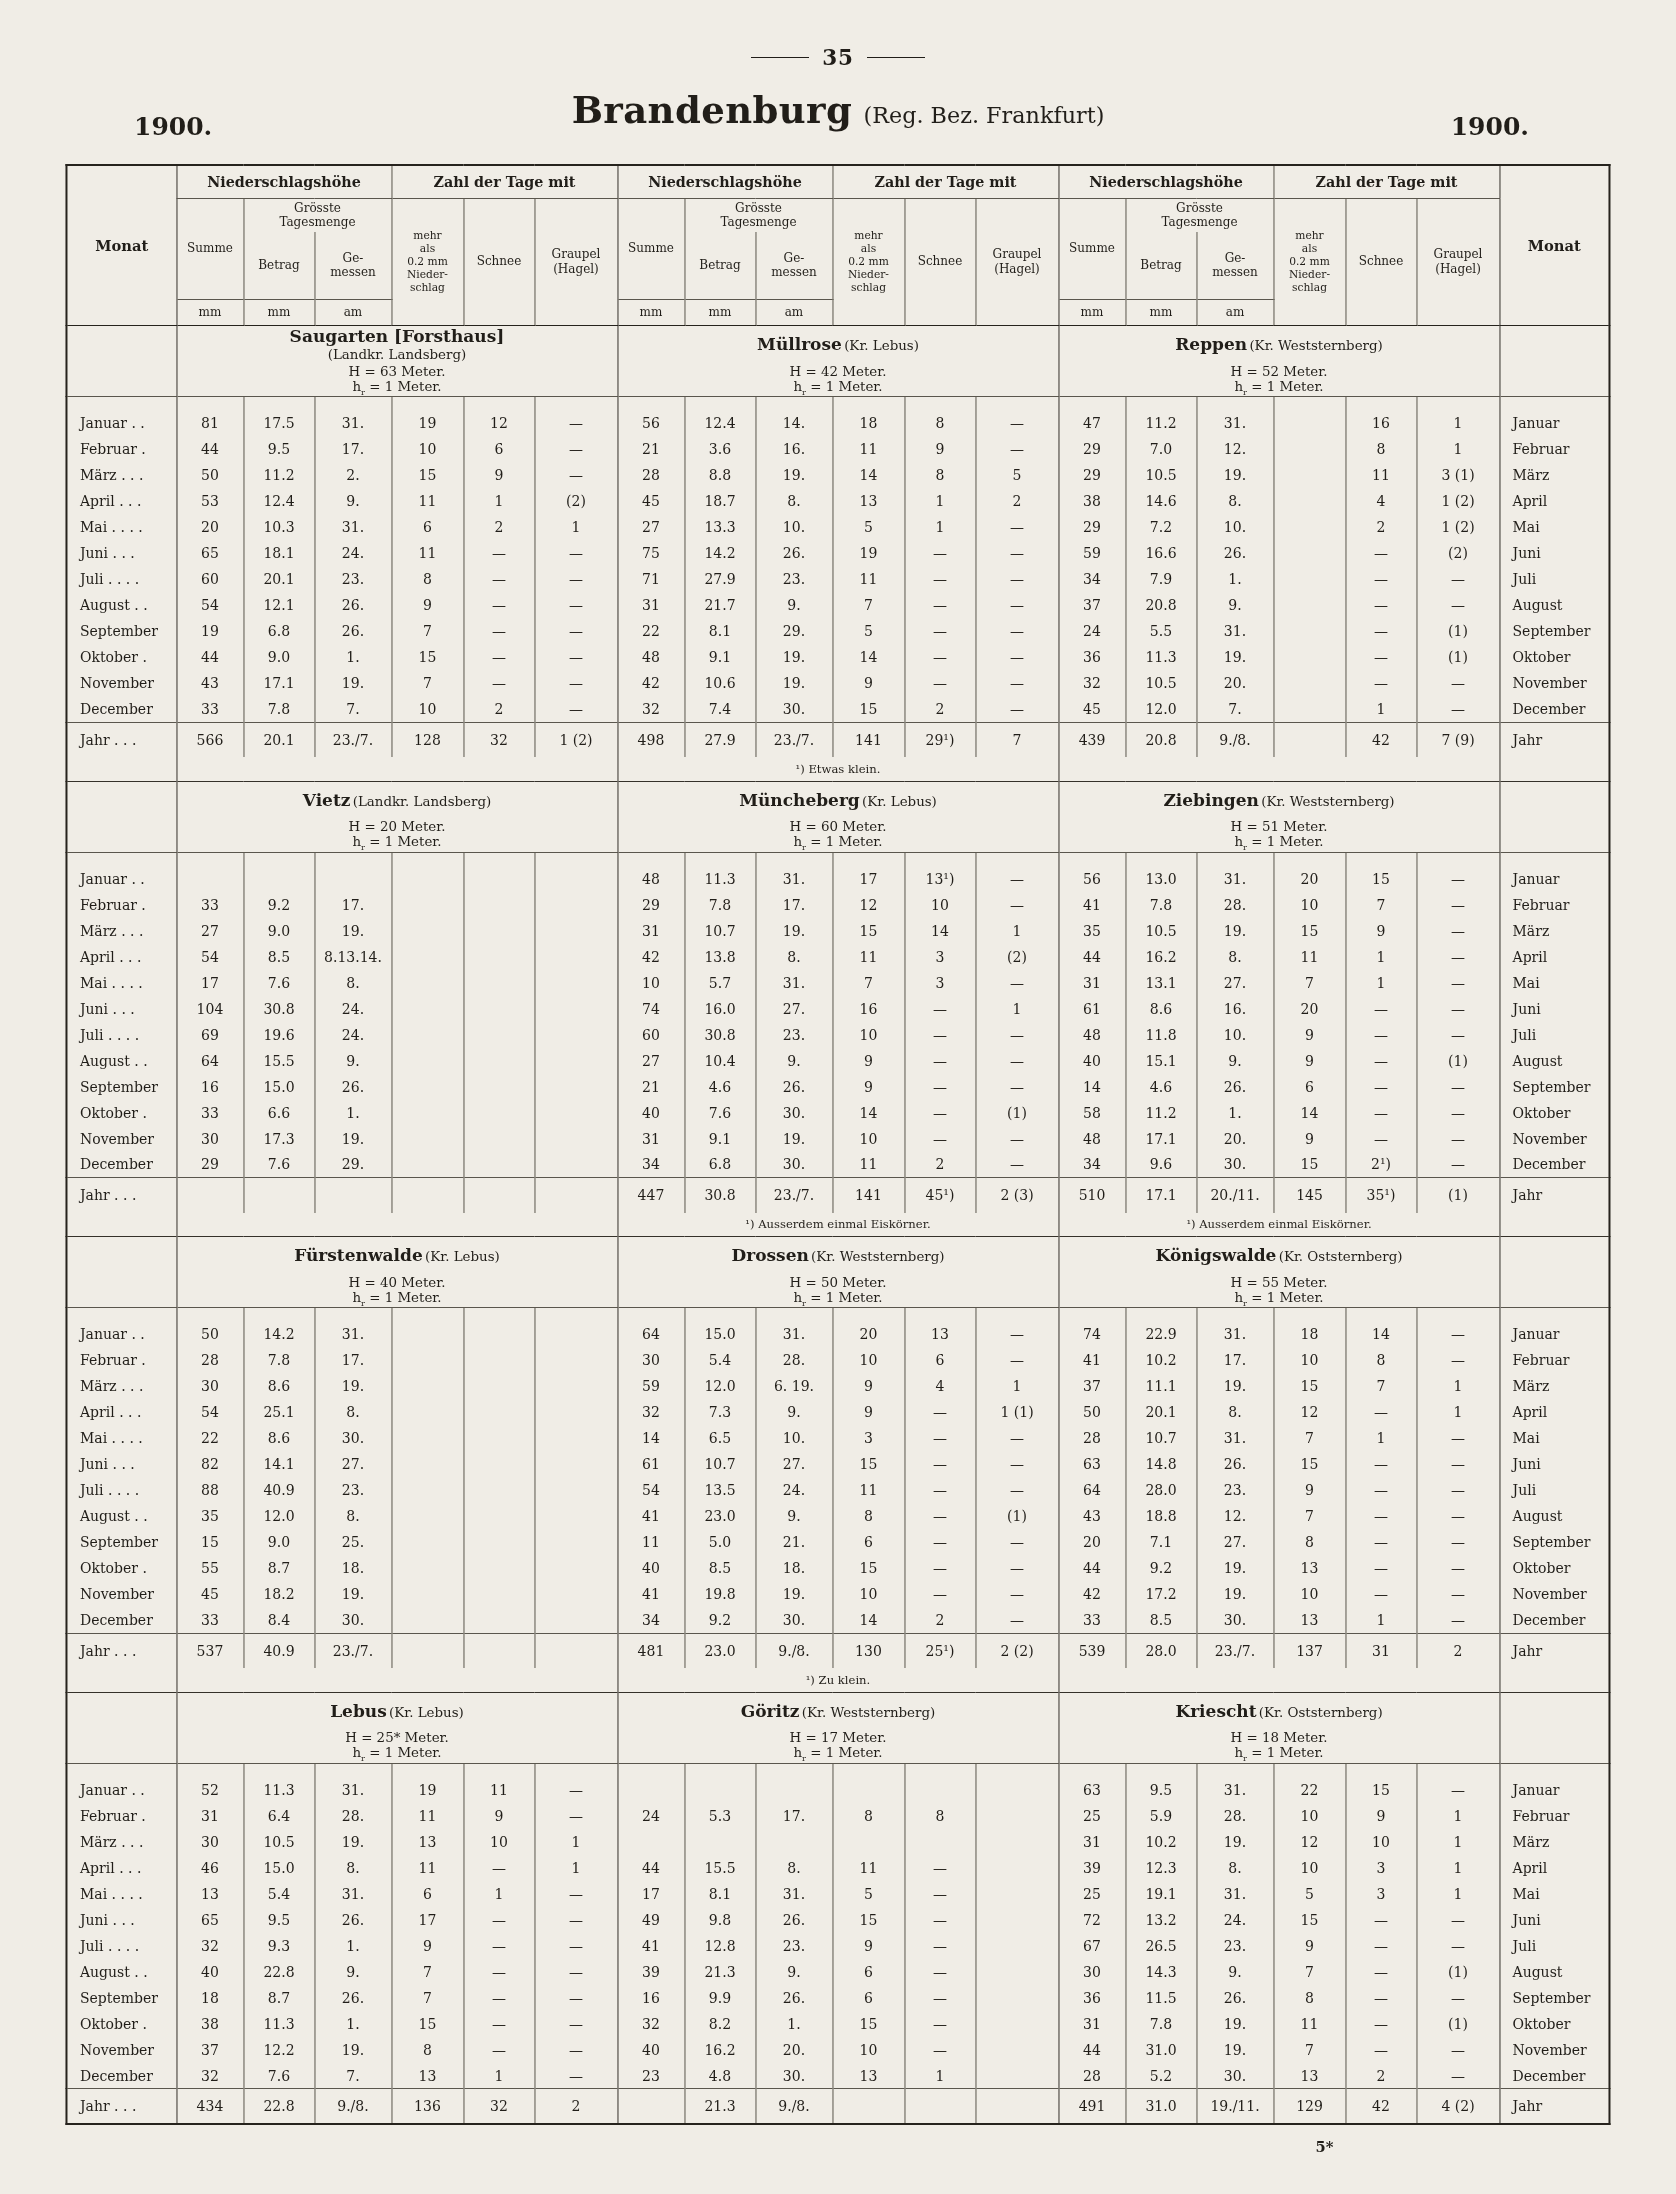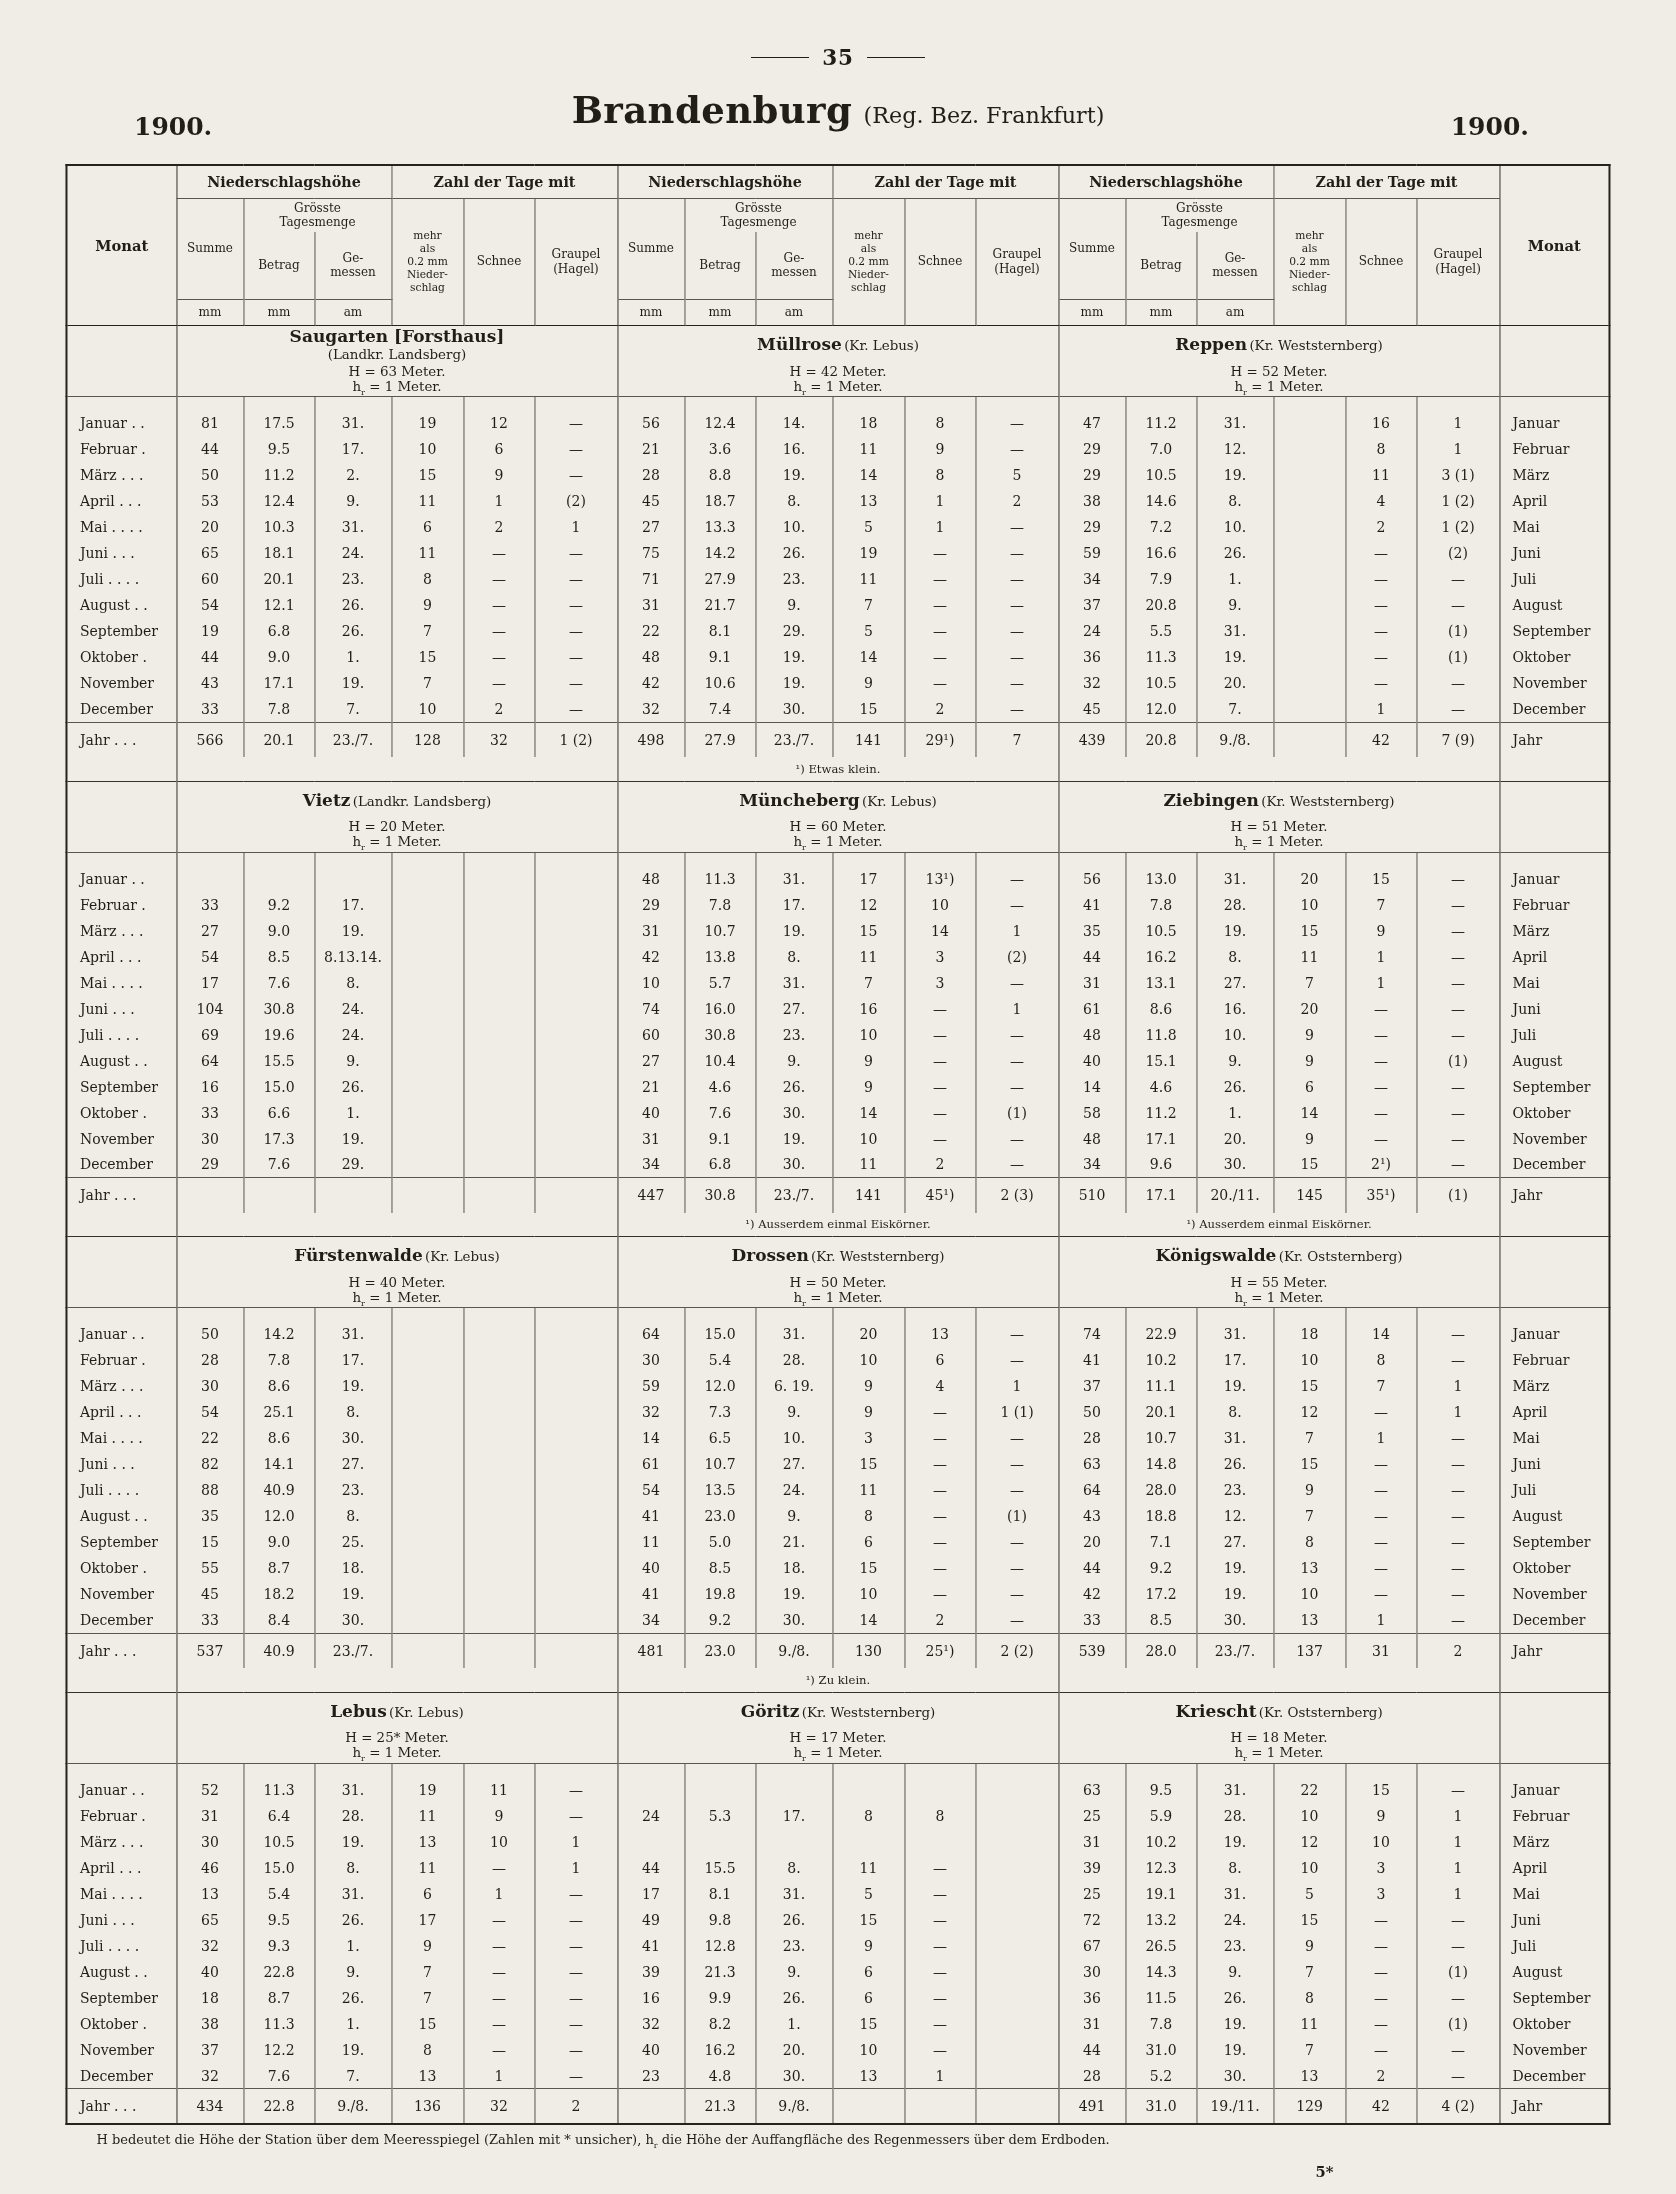--- a/index.html
+++ b/index.html
@@ -1550,16 +1550,15 @@
           <td class="data-cell bl3">491</td>
           <td class="data-cell bl2">31.0</td>
           <td class="data-cell bl2">19./11.</td>
           <td class="data-cell bl2">129</td>
           <td class="data-cell bl2">42</td>
           <td class="data-cell bl2">4 (2)</td>
           <td class="monat-cell bl3">Jahr</td>
         </tr>
       </tbody>
     </table>
-  <div class="footer-note subfix">H bedeutet die Höhe der Station über dem Meeresspiegel (Zahlen mit * unsicher), h<sub>r</sub> die Höhe der Auffangfläche des Regenmessers über dem Erdboden.</div>
   <div class="signature">5*</div>
 </div>
 
 
 </body></html>

